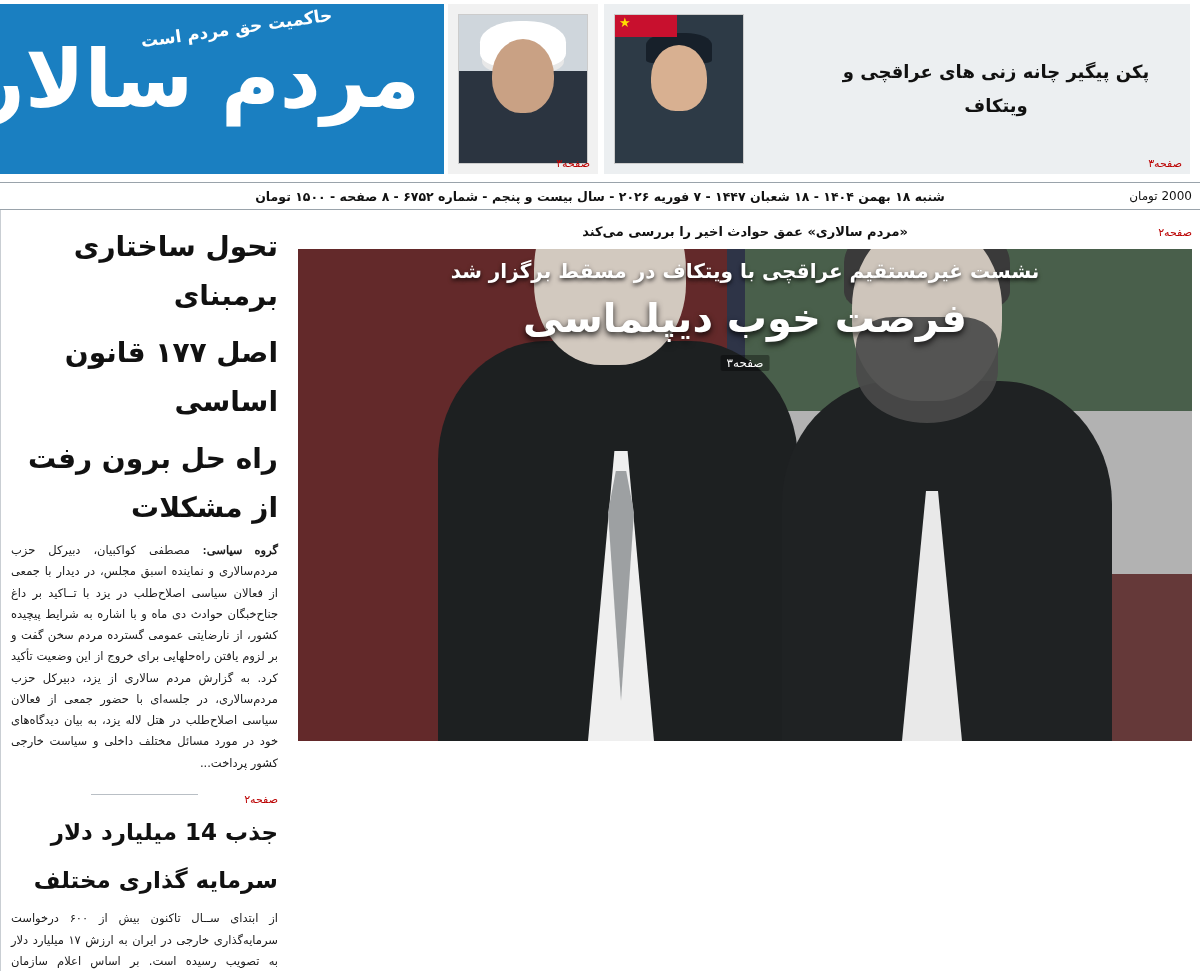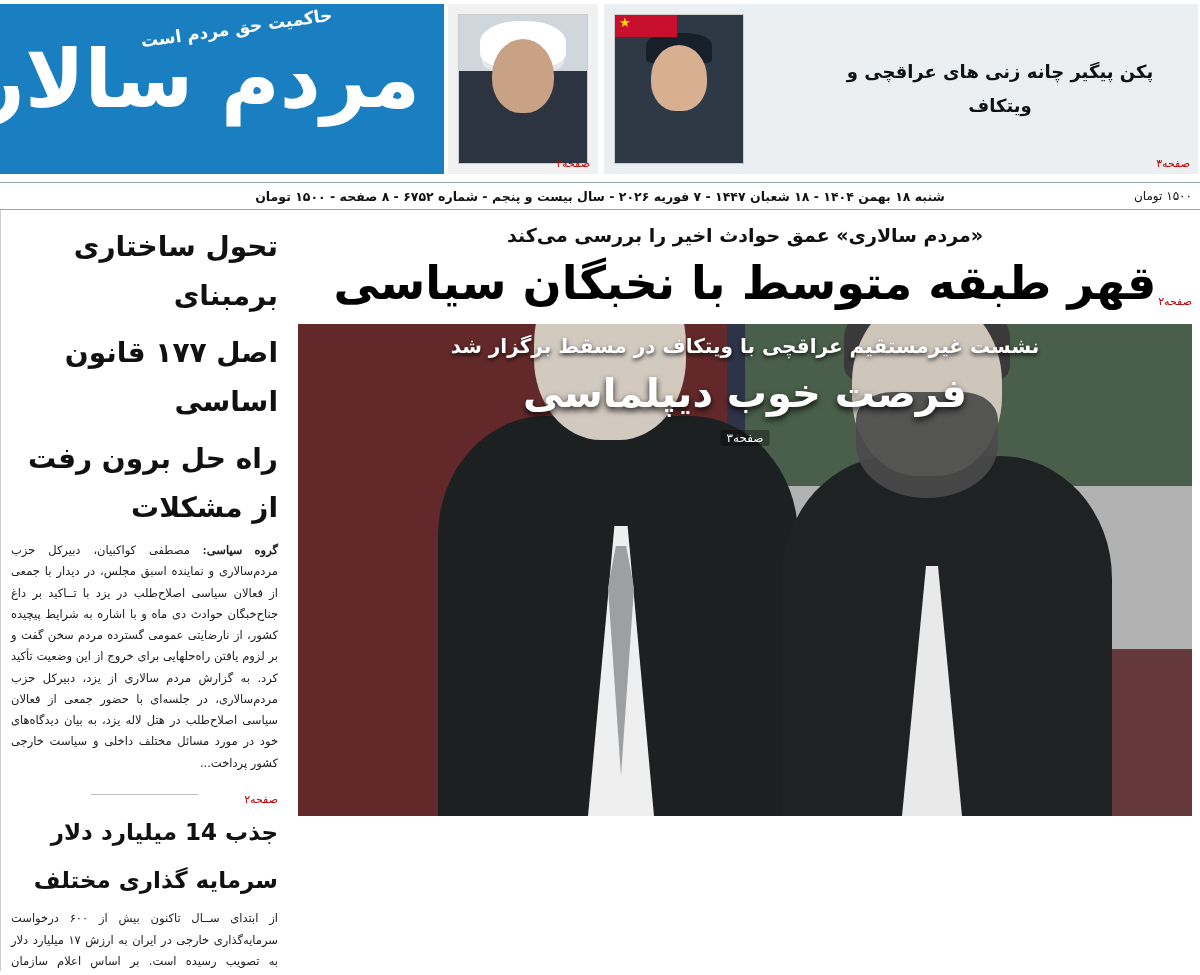--- a/index.html
+++ b/index.html
@@ -38,21 +38,21 @@
   }
   .head-item{
     position:relative;
     margin-top:4px;
     background:#f2f2f2;
     flex:1 1 auto;
     height:170px;
     display:flex;flex-direction:row;align-items:center;
   }
   .head-item.mid{margin-right:6px;background:#f1f1f1;}
-  .head-item.left{margin-right:2px;background:#eceff1;gap:48px;}
+  .head-item.left{margin-right:10px;background:#eceff1;gap:48px;}
   .head-text{
     flex:1 1 auto;
     padding:0 14px;
     font-size:18px;font-weight:bold;line-height:1.9;
     text-align:center;color:#111;
   }
   .head-photo{
     width:128px;height:148px;margin:10px;
     flex:0 0 auto;
     border:1px solid #ccc;
@@ -100,21 +100,21 @@
   }
   .r-body b{font-weight:bold;font-family:Liberation Serif, serif;}
   .sep{
     margin:14px 0 10px 0;height:14px;position:relative;text-align:center;
   }
   .sep:before{content:"";position:absolute;left:30%;right:30%;top:6px;border-top:1px solid #b9bfc5;}
   .sep span{position:absolute;right:0;bottom:-4px;font-size:11px;color:#b00;}
 
   
   .kicker{
-    text-align:center;font-size:19px;font-weight:bold;color:#111;
+    text-align:center;font-size:13px;font-weight:bold;color:#111;
     margin:14px 0 6px 0;
   }
   .main-title{
     text-align:center;font-size:46px;font-weight:bold;color:#000;
     line-height:1.35;margin:0 26px 10px 26px;position:relative;
   }
   .main-title .pg{
     position:absolute;right:-18px;bottom:4px;font-size:11px;color:#b00;font-weight:normal;
   }
 
@@ -204,31 +204,30 @@
       <div class="head-photo">
         <div class="portrait p-china"></div>
         <div class="china-flag"></div>
       </div>
       <div class="pg-tag">صفحه۳</div>
     </div>
 
   </div>
 
   <div class="datebar">
-    <div class="price">۱۵۰۰ تومان</div>
+    <div class="price">2000 تومان</div>
     <div class="center">شنبه ۱۸ بهمن ۱۴۰۴ - ۱۸ شعبان ۱۴۴۷ - ۷ فوریه ۲۰۲۶ - سال بیست و پنجم - شماره ۶۷۵۲ - ۸ صفحه - ۱۵۰۰ تومان</div>
   </div>
 
   <div class="content">
 
     <div class="col-main">
 
       <div class="kicker">«مردم سالاری» عمق حوادث اخیر را بررسی می‌کند</div>
       <div class="main-title">
-        <span>قهر طبقه متوسط با نخبگان سیاسی</span>
         <span class="pg">صفحه۲</span>
       </div>
 
       <div class="photo-block grayscale">
         <div class="flag-usa">
           <div class="usa-canton">★★★★★★<br>★★★★★★<br>★★★★★★<br>★★★★★★</div>
         </div>
         <div class="flag-iran">
           <div class="iran-emblem">☥</div>
         </div>

